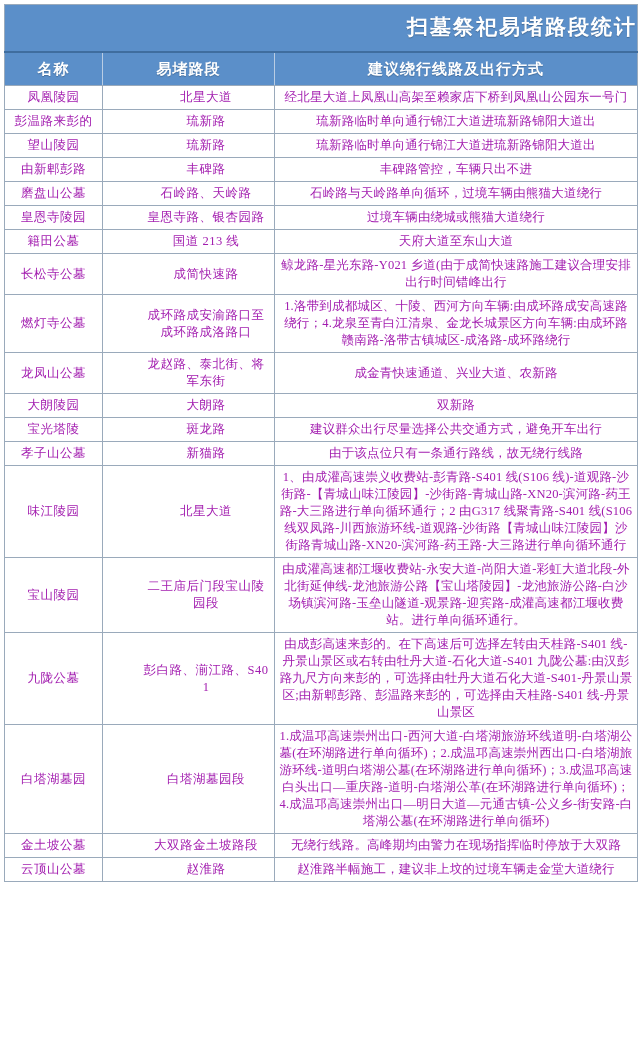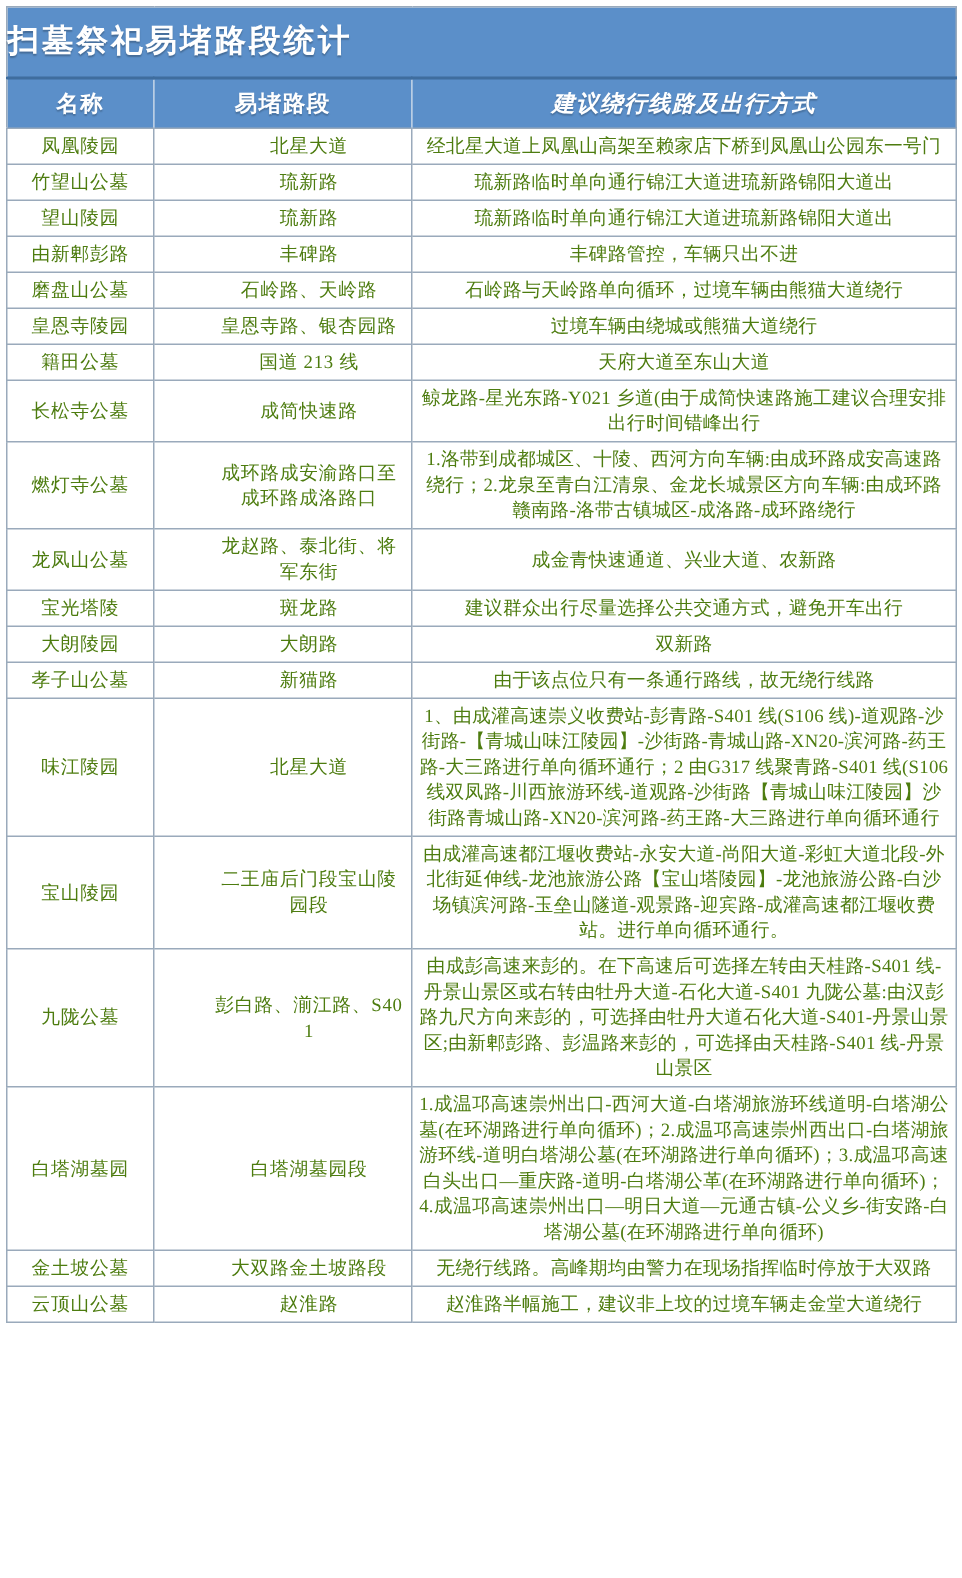--- a/index.html
+++ b/index.html
@@ -27,21 +27,21 @@
     table-layout: fixed;
     border: 1px solid #9aaabb;
   }
   table.routes col.c-name  { width: 98px; }
   table.routes col.c-road  { width: 172px; }
   table.routes col.c-route { width: 363px; }
 
   .title-cell {
     background: #5b8fc9;
     color: #ffffff;
-    text-align: left;
+    text-align: right;
     font-size: 21px;
     font-weight: bold;
     letter-spacing: 2px;
     height: 40px;
     padding: 2px 0 4px 0;
     border-bottom: 2px solid #3f6d9e;
     text-shadow: 0 1px 1px rgba(0,0,0,0.25);
     font-family: "Liberation Serif", "DejaVu Serif", serif;
   }
   .head-cell {
@@ -50,28 +50,28 @@
     text-align: center;
     font-size: 15px;
     font-weight: bold;
     letter-spacing: 1px;
     height: 26px;
     padding: 3px 2px;
     border-right: 1px solid #b9cde4;
     border-bottom: 1px solid #9aaabb;
     text-shadow: 0 1px 1px rgba(0,0,0,0.22);
   }
-  .head-cell:last-child { border-right: none; font-style: italic; }
+  .head-cell:last-child { border-right: none; }
 
   td.cell {
     border: 1px solid #9aaabb;
     padding: 3px 4px;
     font-size: 12px;
     line-height: 17px;
-    color: #4d7c0f;
+    color: #a21caf;
     text-align: center;
     vertical-align: middle;
     word-break: break-all;
   }
   td.cell.name  { font-size: 12.5px; letter-spacing: 0.5px; }
   td.cell.road  { font-size: 12.5px; letter-spacing: 0.5px; padding-left: 39px; }
   td.cell.route { font-size: 12.5px; letter-spacing: 0.2px; }
   tr.row:nth-child(n) td { background: #ffffff; }
 </style>
 </head>
@@ -94,21 +94,21 @@
         <th class="head-cell">建议绕行线路及出行方式</th>
       </tr>
     </thead>
     <tbody id="routes-body">
         <tr class="row">
           <td class="cell name">凤凰陵园</td>
           <td class="cell road">北星大道</td>
           <td class="cell route">经北星大道上凤凰山高架至赖家店下桥到凤凰山公园东一号门</td>
         </tr>
         <tr class="row">
-          <td class="cell name">竹望山公墓</td>
+          <td class="cell name">彭温路来彭的</td>
           <td class="cell road">琉新路</td>
           <td class="cell route">琉新路临时单向通行锦江大道进琉新路锦阳大道出</td>
         </tr>
         <tr class="row">
           <td class="cell name">望山陵园</td>
           <td class="cell road">琉新路</td>
           <td class="cell route">琉新路临时单向通行锦江大道进琉新路锦阳大道出</td>
         </tr>
         <tr class="row">
           <td class="cell name">由新郫彭路</td>
@@ -131,36 +131,36 @@
           <td class="cell route">天府大道至东山大道</td>
         </tr>
         <tr class="row">
           <td class="cell name">长松寺公墓</td>
           <td class="cell road">成简快速路</td>
           <td class="cell route">鲸龙路-星光东路-Y021 乡道(由于成简快速路施工建议合理安排出行时间错峰出行</td>
         </tr>
         <tr class="row">
           <td class="cell name">燃灯寺公墓</td>
           <td class="cell road">成环路成安渝路口至成环路成洛路口</td>
-          <td class="cell route">1.洛带到成都城区、十陵、西河方向车辆:由成环路成安高速路绕行；2.龙泉至青白江清泉、金龙长城景区方向车辆:由成环路赣南路-洛带古镇城区-成洛路-成环路绕行</td>
+          <td class="cell route">1.洛带到成都城区、十陵、西河方向车辆:由成环路成安高速路绕行；4.龙泉至青白江清泉、金龙长城景区方向车辆:由成环路赣南路-洛带古镇城区-成洛路-成环路绕行</td>
         </tr>
         <tr class="row">
           <td class="cell name">龙凤山公墓</td>
           <td class="cell road">龙赵路、泰北街、将军东街</td>
           <td class="cell route">成金青快速通道、兴业大道、农新路</td>
         </tr>
         <tr class="row">
+          <td class="cell name">大朗陵园</td>
+          <td class="cell road">大朗路</td>
+          <td class="cell route">双新路</td>
+        </tr>
+        <tr class="row">
           <td class="cell name">宝光塔陵</td>
           <td class="cell road">斑龙路</td>
           <td class="cell route">建议群众出行尽量选择公共交通方式，避免开车出行</td>
-        </tr>
-        <tr class="row">
-          <td class="cell name">大朗陵园</td>
-          <td class="cell road">大朗路</td>
-          <td class="cell route">双新路</td>
         </tr>
         <tr class="row">
           <td class="cell name">孝子山公墓</td>
           <td class="cell road">新猫路</td>
           <td class="cell route">由于该点位只有一条通行路线，故无绕行线路</td>
         </tr>
         <tr class="row">
           <td class="cell name">味江陵园</td>
           <td class="cell road">北星大道</td>
           <td class="cell route">1、由成灌高速崇义收费站-彭青路-S401 线(S106 线)-道观路-沙街路-【青城山味江陵园】-沙街路-青城山路-XN20-滨河路-药王路-大三路进行单向循环通行；2 由G317 线聚青路-S401 线(S106 线双凤路-川西旅游环线-道观路-沙街路【青城山味江陵园】沙街路青城山路-XN20-滨河路-药王路-大三路进行单向循环通行</td>

